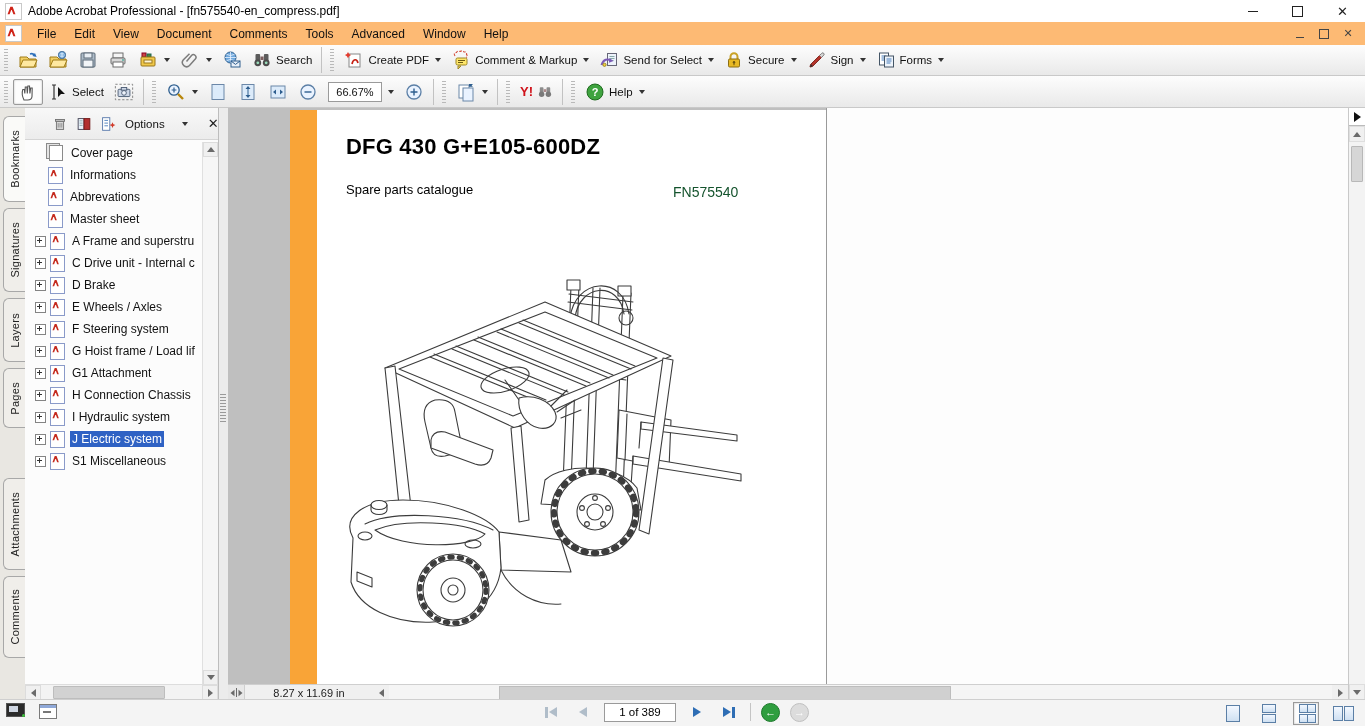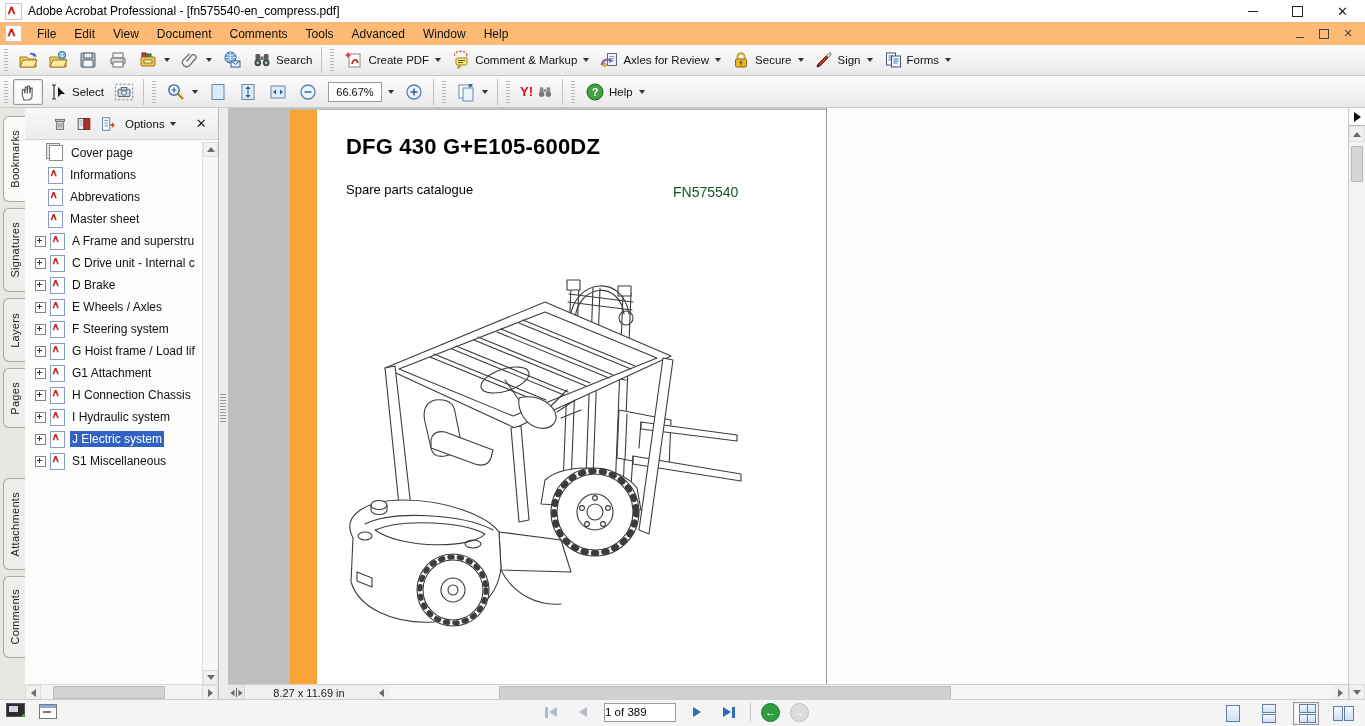--- a/index.html
+++ b/index.html
@@ -58,21 +58,21 @@
   .vtab{position:absolute;left:3px;width:21px;background:#f0eeea;border:1px solid #a8a8a8;border-right:none;
         border-radius:6px 0 0 6px;display:flex;align-items:center;justify-content:center;}
   .vtab span{writing-mode:vertical-rl;transform:rotate(180deg);font-size:11px;color:#222;letter-spacing:.3px;}
   .vtab.active{background:#fafaf8;}
   
   #panel{position:absolute;left:25px;top:0;width:193px;height:592px;background:#fcfcfc;
          border-right:1px solid #c9c9c9;}
   #panelheader{position:absolute;left:0;top:0;width:100%;height:32px;background:linear-gradient(#f8f8f8,#ececec);
                border-bottom:1px solid #d5d5d5;display:flex;align-items:center;gap:6px;padding-left:26px;box-sizing:border-box;}
   #panelheader .hicon{width:18px;height:18px;flex:0 0 auto;}
-  #panelheader .opt{display:flex;align-items:center;gap:3px;font-size:11.5px;margin-left:2px;}
+  #panelheader .opt{display:flex;align-items:center;gap:15px;font-size:11.5px;margin-left:2px;}
   #panelheader .closex{margin-left:14px;font-size:13px;color:#222;}
   #bmlist{position:absolute;left:0;top:34px;width:176px;bottom:15px;overflow:hidden;background:#fcfcfc;}
   .bm-row{display:flex;align-items:center;height:22px;padding-left:10px;white-space:nowrap;overflow:hidden;}
   .expander{width:9px;height:9px;border:1px solid #848484;background:#fff;margin-right:4px;position:relative;flex:0 0 auto;}
   .expander::before{content:"";position:absolute;left:1px;top:3px;width:5px;height:1px;background:#333;}
   .expander::after{content:"";position:absolute;left:3px;top:1px;width:1px;height:5px;background:#333;}
   .expander-spacer{width:13px;flex:0 0 auto;}
   .pdf-ic{position:relative;width:13px;height:15px;background:#fff;border:1px solid #8a9ac9;
           margin-right:5px;flex:0 0 auto;}
   .pdf-ic::before{content:"\2227";position:absolute;left:1px;top:-1px;font-size:10px;font-weight:bold;
@@ -129,21 +129,21 @@
   .mon-ic .led{position:absolute;right:0;bottom:2px;width:3px;height:3px;background:#3bbf3b;border-radius:50%;}
   .win-ic{width:16px;height:13px;background:#fff;border:1px solid #7a7a7a;position:relative;}
   .win-ic::before{content:"";position:absolute;left:0;top:0;right:0;height:3px;background:#8fa8d8;}
   .win-ic::after{content:"";position:absolute;left:3px;top:6px;width:8px;height:2px;background:#777;}
   .navcluster{position:absolute;left:540px;top:2px;display:flex;align-items:center;gap:10px;}
   .navbtn{display:flex;align-items:center;justify-content:center;gap:1px;width:22px;height:20px;}
   .tri-l{width:0;height:0;border-top:5px solid transparent;border-bottom:5px solid transparent;border-right:8px solid #2e6db4;}
   .tri-r{width:0;height:0;border-top:5px solid transparent;border-bottom:5px solid transparent;border-left:8px solid #2e6db4;}
   .tri-l.dis{border-right-color:#b0bdc9;}
   .nbar{width:3px;height:11px;background:#2e6db4;} .nbar.dis{background:#b0bdc9;}
-  .pagefield{width:70px;height:17px;border:1px solid #9a9a9a;background:#fff;font-size:11.5px;
+  .pagefield{width:70px;height:17px;border:1px solid #9a9a9a;background:#fff;text-align:center;font-size:11.5px;
              font-family:"Liberation Sans",sans-serif;padding:0;}
   .statsep{width:1px;height:18px;background:#c4c4c4;}
   .circbtn{width:17px;height:17px;border-radius:50%;display:flex;align-items:center;justify-content:center;
            color:#fff;font-size:11px;font-weight:bold;line-height:1;}
   .circbtn.back{background:#2f9e3f;border:1px solid #1d7a2c;}
   .circbtn.fwd{background:#dcdcdc;border:1px solid #c0c0c0;}
   .layoutcluster{position:absolute;right:10px;top:2px;display:flex;align-items:center;gap:12px;}
   .laybtn{width:24px;height:21px;display:flex;align-items:center;justify-content:center;}
   .laybtn.pressed{border:1px solid #9a9a9a;background:#fdfdfd;box-shadow:inset 0 0 2px #bbb;}
   .pg{border:1px solid #5b7fa6;background:linear-gradient(#f3f8ff,#cfe0f2);}
@@ -281,21 +281,21 @@
     <span class="dd"></span>
   </div>
   <div class="tb">
     <svg class="ic" viewBox="0 0 20 20">
         <rect x="8.5" y="3.5" width="9" height="12" fill="#eef3fb" stroke="#667"></rect>
         <path d="M10.5 6.5 h5 M10.5 8.5 h5 M10.5 10.5 h4" stroke="#8aa"></path>
         <path d="M2.5 15 C4.5 9 8.5 8.5 12 10.5" fill="none" stroke="#7b5bb5" stroke-width="2"></path>
         <path d="M10.5 8.3 l4 2.6 -4.6 1.8z" fill="#7b5bb5"></path>
         <circle cx="5.5" cy="14.8" r="1.6" fill="#f3d13c" stroke="#9c8626"></circle>
       </svg>
-    <span class="lbl">Axles for Review</span>
+    <span class="lbl">Send for Select</span>
     <span class="dd"></span>
   </div>
   <div class="tb">
     <svg class="ic" viewBox="0 0 20 20">
         <path d="M6.5 9 V6.8 a3.5 3.5 0 0 1 7 0 V9" fill="none" stroke="#c9a227" stroke-width="2"></path>
         <rect x="4.5" y="9" width="11" height="8" rx="1.2" fill="#e8b923" stroke="#8a6d12"></rect>
         <circle cx="10" cy="12.3" r="1.2" fill="#6b540e"></circle>
         <rect x="9.5" y="13" width="1" height="2.2" fill="#6b540e"></rect>
       </svg>
     <span class="lbl">Secure</span>

